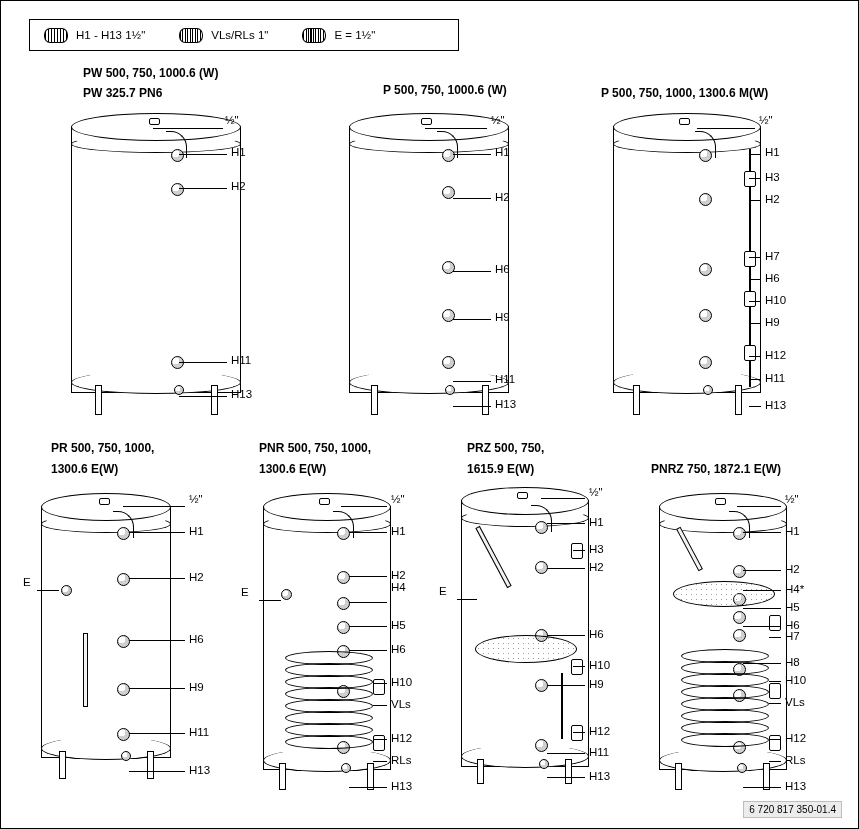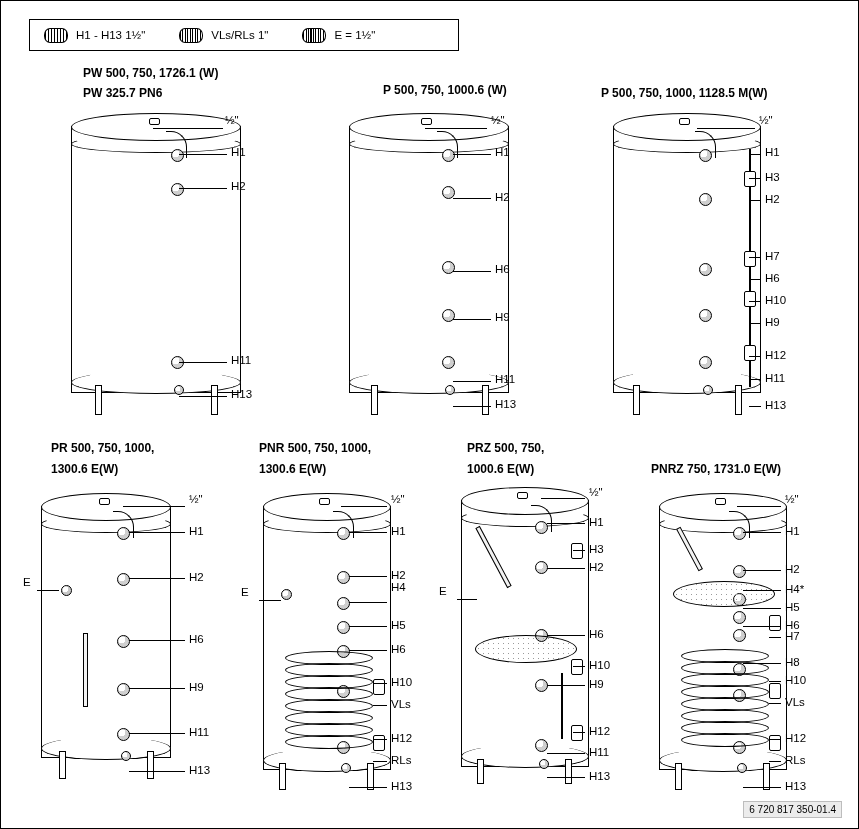--- a/index.html
+++ b/index.html
@@ -55,24 +55,24 @@
     <div class="legend-item" style="margin-left:34px">
       <span class="pipe fine"></span>
       <span class="lbl">VLs/RLs 1"</span>
     </div>
     <div class="legend-item" style="margin-left:34px">
       <span class="pipe fine"></span>
       <span class="lbl">E = 1½"</span>
     </div>
   </div>
 
-  <div class="title" style="left:82px;top:65px">PW 500, 750, 1726.1 (W)</div>
+  <div class="title" style="left:82px;top:65px">PW 500, 750, 1000.6 (W)</div>
   <div class="title" style="left:82px;top:85px">PW 325.7 PN6</div>
   <div class="title" style="left:382px;top:82px">P 500, 750, 1000.6 (W)</div>
-  <div class="title" style="left:600px;top:85px">P 500, 750, 1000, 1128.5 M(W)</div>
+  <div class="title" style="left:600px;top:85px">P 500, 750, 1000, 1300.6 M(W)</div>
 
   <div class="tank" style="left:70px;top:112px;width:170px;height:300px">
     <div class="shell" style="top:13px;height:265px;"></div>
     <div class="topcap" style="top:0;"></div>
     <div class="innerline" style="top:22px;"></div>
     <div class="botcap" style="top:258px;"></div>
     <div class="leg" style="left:24px;top:272px;height:28px"></div>
     <div class="leg" style="left:140px;top:272px;height:28px"></div>
 
     <div class="halfin" style="left:78px;top:5px"></div>
@@ -167,22 +167,22 @@
   <div class="leader" style="left:748px;top:378px;width:12px"></div>
   <div class="lab" style="left:764px;top:371px">H11</div>
   <div class="leader" style="left:748px;top:405px;width:12px"></div>
   <div class="lab" style="left:764px;top:398px">H13</div>
 
   <div class="title" style="left:50px;top:440px">PR 500, 750, 1000,</div>
   <div class="title" style="left:50px;top:461px">1300.6 E(W)</div>
   <div class="title" style="left:258px;top:440px">PNR 500, 750, 1000,</div>
   <div class="title" style="left:258px;top:461px">1300.6 E(W)</div>
   <div class="title" style="left:466px;top:440px">PRZ 500, 750,</div>
-  <div class="title" style="left:466px;top:461px">1000.6 E(W)</div>
-  <div class="title" style="left:650px;top:461px">PNRZ 750, 1731.0 E(W)</div>
+  <div class="title" style="left:466px;top:461px">1615.9 E(W)</div>
+  <div class="title" style="left:650px;top:461px">PNRZ 750, 1872.1 E(W)</div>
 
   <div class="tank" style="left:40px;top:492px;width:130px;height:285px">
     <div class="shell" style="top:13px;height:250px;"></div>
     <div class="topcap" style="top:0;"></div>
     <div class="innerline" style="top:22px;"></div>
     <div class="botcap" style="top:244px;"></div>
     <div class="leg" style="left:18px;top:258px;height:26px"></div>
     <div class="leg" style="left:106px;top:258px;height:26px"></div>
     <div class="halfin" style="left:58px;top:5px"></div>
     <div class="neckcurve" style="left:72px;top:18px"></div>

